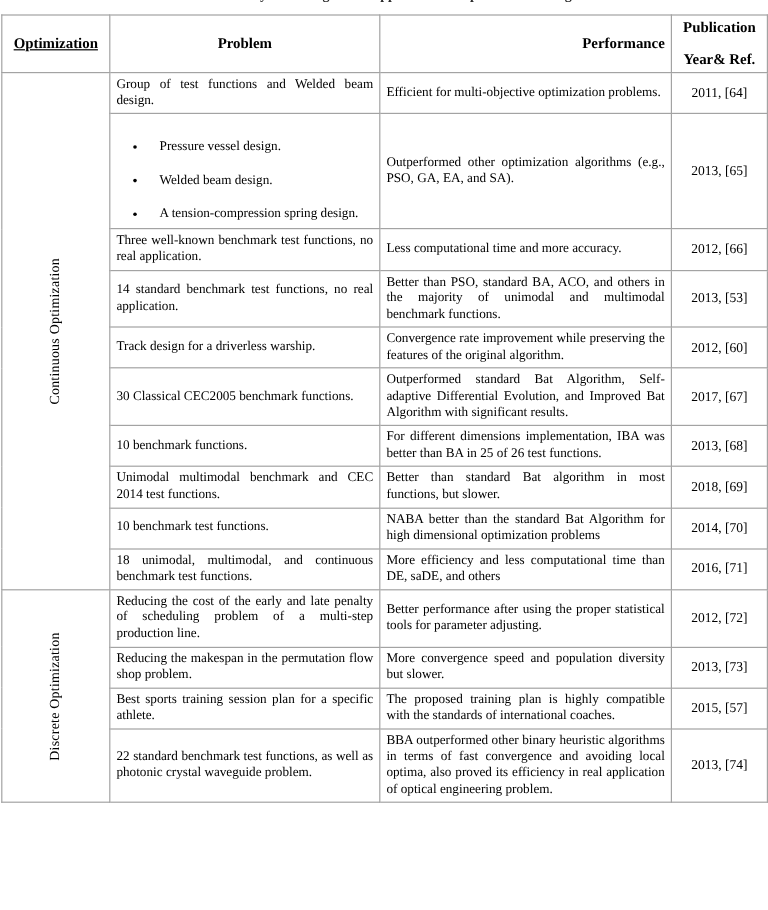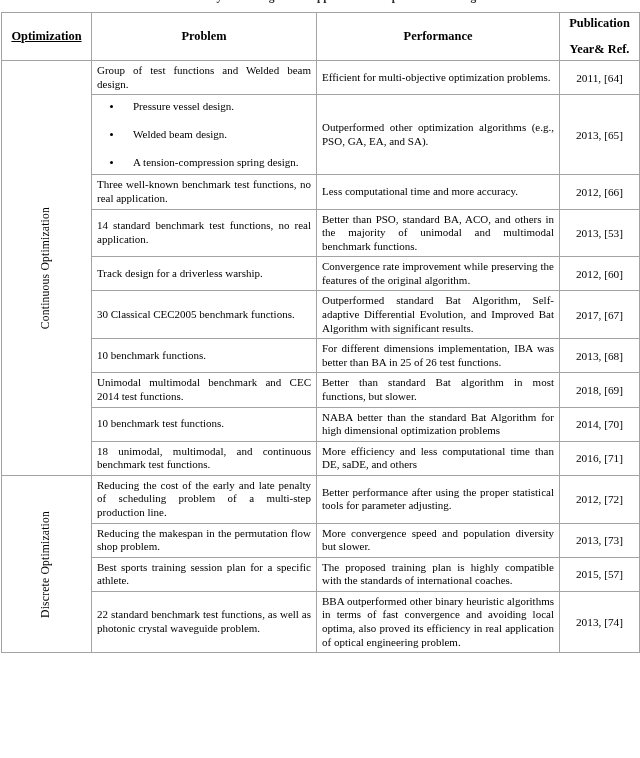--- a/index.html
+++ b/index.html
@@ -64,21 +64,21 @@
 
   thead th {
     font-weight: bold;
     font-size: 12.4px;
     text-align: left;
     padding: 6px 7px;
     height: 48px;
   }
   th.h-opt  { text-align: center; text-decoration: underline; }
   th.h-prob { text-align: center; }
-  th.h-perf { text-align: center; }
+  th.h-perf { text-align: right; }
   th.h-pub  { text-align: center; padding: 4px 4px; line-height: 1.05; }
   th.h-pub .pub-l1 { display: block; }
   th.h-pub .pub-l2 { display: block; margin-top: 13px; }
 
   td.cell-problem,
   td.cell-performance {
     text-align: justify;
     text-align-last: left;
     hyphens: none;
     font-size: 11px;
@@ -101,21 +101,21 @@
     writing-mode: vertical-rl;
     transform: rotate(180deg);
     white-space: nowrap;
     font-size: 11.6px;
     letter-spacing: 0.2px;
     margin: 0 auto;
   }
 
   
   ul.bullets {
-    margin: 2px 0 2px 0;
+    margin: 18px 0 2px 0;
     padding-left: 26px;
     list-style: disc;
   }
   ul.bullets li {
     margin: 0 0 14px 0;
     padding-left: 10px;
     text-align: left;
     line-height: 1.25;
   }
   ul.bullets li:last-child { margin-bottom: 2px; text-align: center; }

